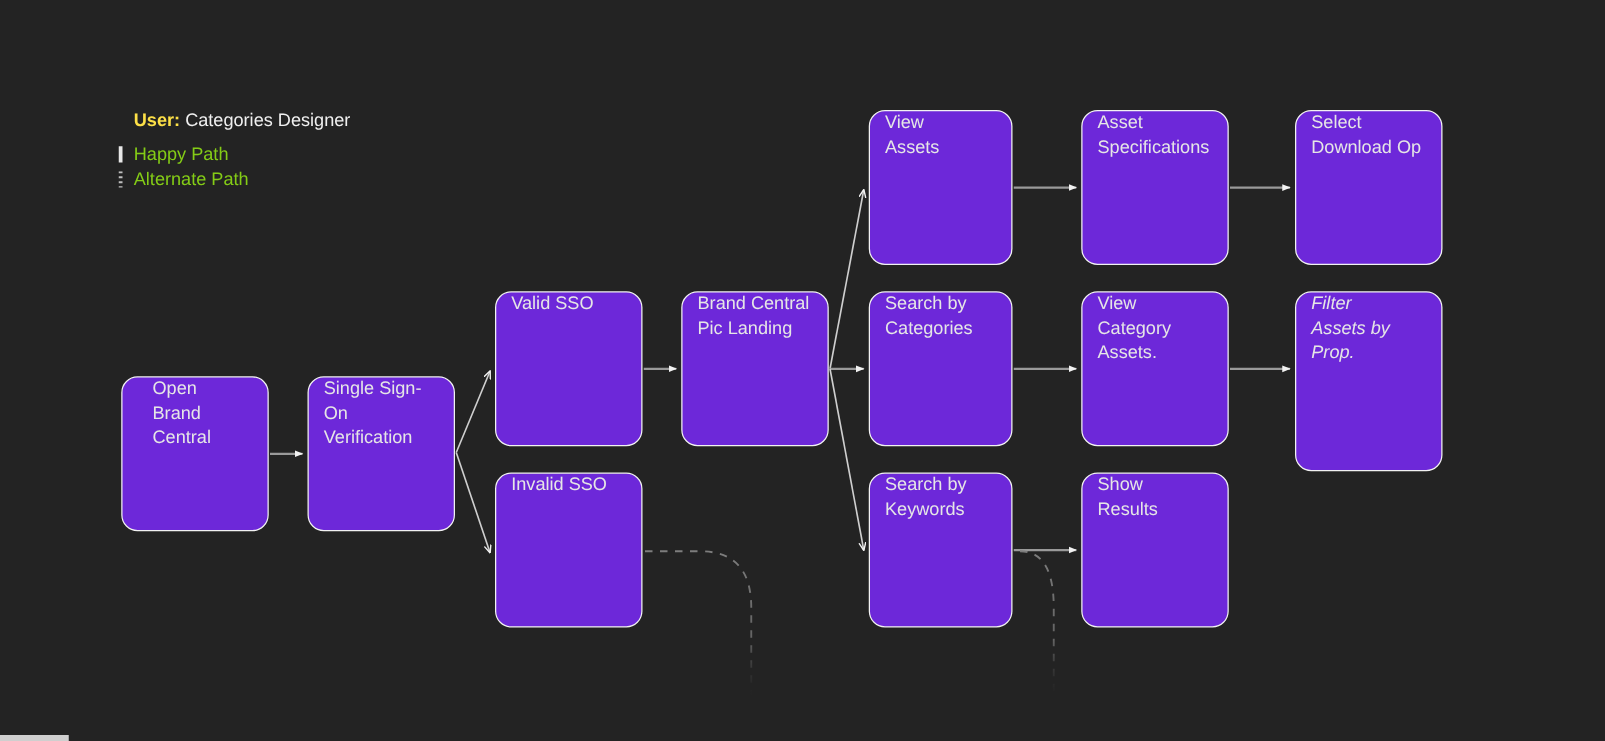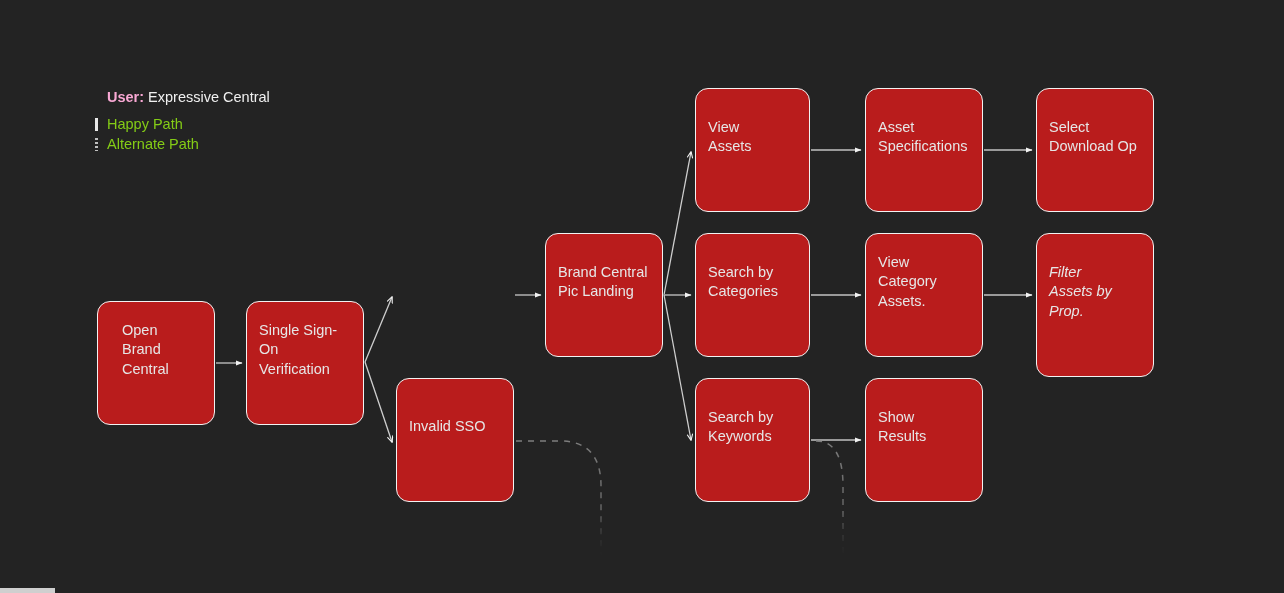--- a/index.html
+++ b/index.html
@@ -38,21 +38,21 @@
   }
   #legend .user-line {
     font-size: 14.5px;
     color: #f0f0f0;
     margin: 0 0 8px 13px;
     line-height: 1.25;
     white-space: nowrap;
   }
   #legend .user-line .user-key {
     font-weight: bold;
-    color: #f9a8d4;
+    color: #fde047;
   }
   #legend .legend-row {
     display: flex;
     align-items: center;
     height: 20px;
     line-height: 20px;
   }
   #legend .legend-row .swatch {
     width: 13px;
     display: inline-block;
@@ -78,23 +78,23 @@
     background-size: 3px 4px;
     background-repeat: repeat-y;
   }
   .sw-solid-red { background: #ee4b5e; }
 
   
   .node {
     position: absolute;
     border: 1.4px solid #f2f2f2;
     border-radius: 13px;
-    background: #b91c1c;
+    background: #6d28d9;
     display: flex;
-    align-items: center;
+    align-items: flex-start;
     justify-content: flex-start;
   }
   .node .node-label {
     font-size: 14.5px;
     line-height: 19.5px;
     color: #e6e6e6;
     padding: 0 10px 26px 12px;
     white-space: pre-line;
     text-align: left;
   }
@@ -171,41 +171,44 @@
 
     <path d="M816,441 Q843,441 843,486 L843,556" fill="none" stroke="url(#fadeDown)" stroke-width="1.5" stroke-dasharray="6 6" stroke-linecap="butt"></path>
 
     <line x1="1155" y1="150" x2="1230" y2="150" stroke="url(#fadeRight)" stroke-width="1.6"></line>
     <line x1="1155" y1="295" x2="1230" y2="295" stroke="url(#fadeRight)" stroke-width="1.6"></line>
   </svg>
 
   <div id="legend">
     <div class="user-line">
       <span class="user-key">User:</span>
-      <span>Expressive Central</span>
+      <span>Categories Designer</span>
     </div>
 
     <div class="legend-row">
       <span class="swatch"><i class="sw-solid-white"></i></span>
       <span class="lbl">Happy Path</span>
     </div>
     <div class="legend-row">
       <span class="swatch"><i class="sw-dotted-white"></i></span>
       <span class="lbl">Alternate Path</span>
     </div>
   </div>
 
   <div class="node" style="left:97px;top:301px;width:118px;height:124px;padding-left:12px;">
     <div class="node-label">Open
 Brand Central</div>
   </div>
   <div class="node" style="left:246px;top:301px;width:118px;height:124px;">
     <div class="node-label">Single Sign-On
 Verification</div>
   </div>
+  <div class="node" style="left:396px;top:233px;width:118px;height:124px;">
+    <div class="node-label">Valid SSO</div>
+  </div>
   <div class="node" style="left:396px;top:378px;width:118px;height:124px;">
     <div class="node-label">Invalid SSO</div>
   </div>
   <div class="node" style="left:545px;top:233px;width:118px;height:124px;">
     <div class="node-label">Brand Central
 Pic Landing</div>
   </div>
   <div class="node" style="left:695px;top:88px;width:115px;height:124px;">
     <div class="node-label">View
 Assets</div>

